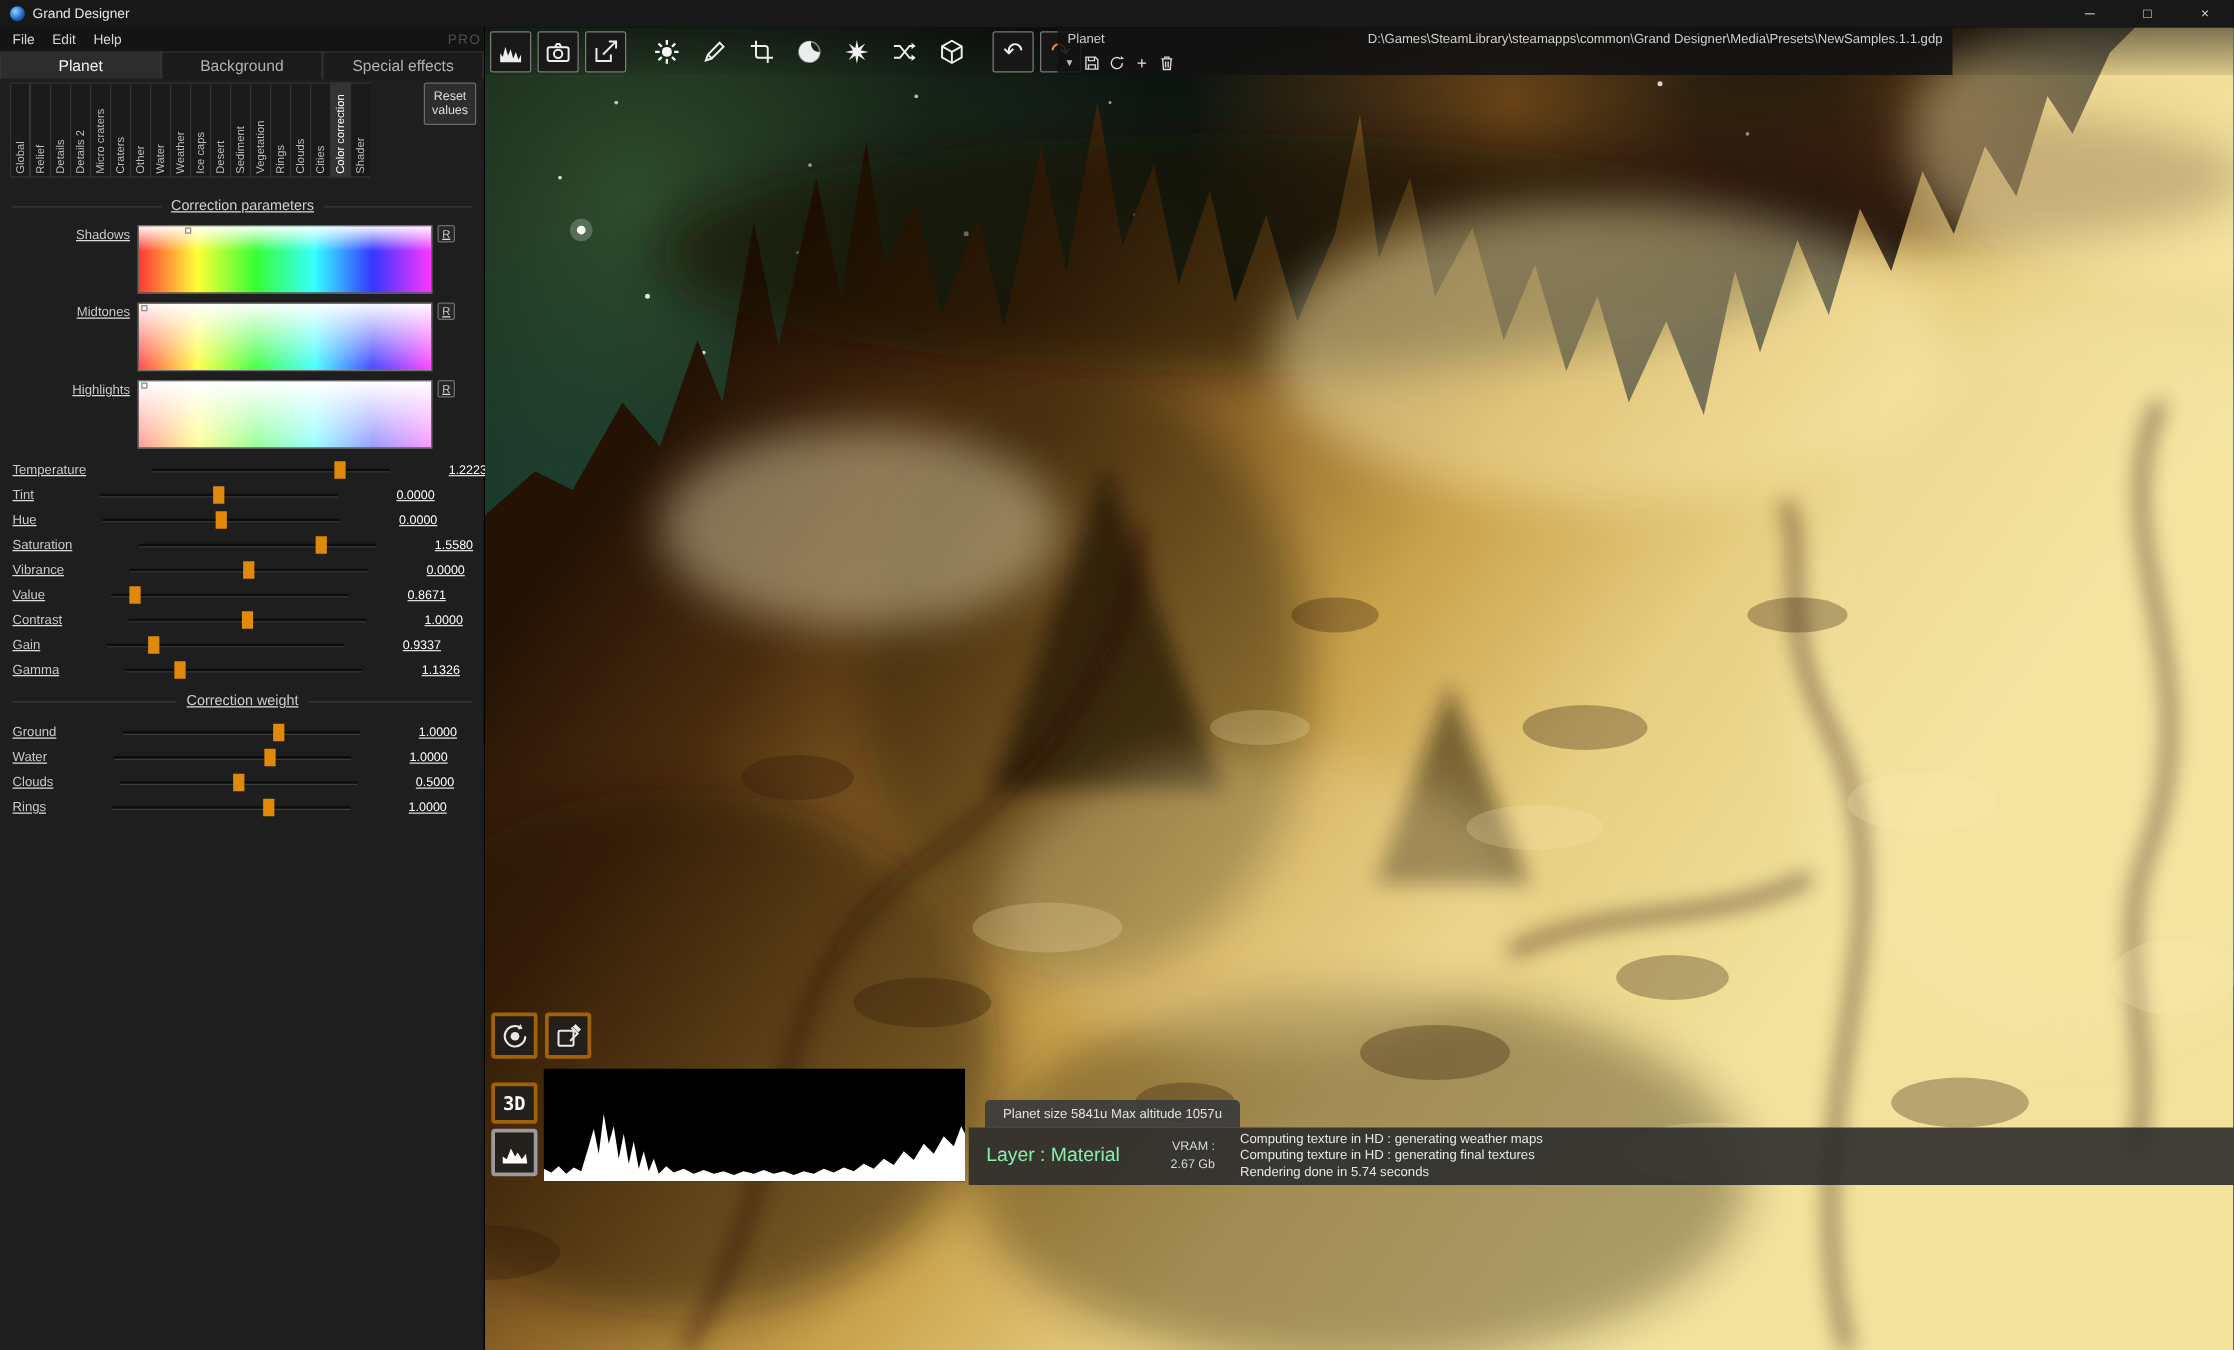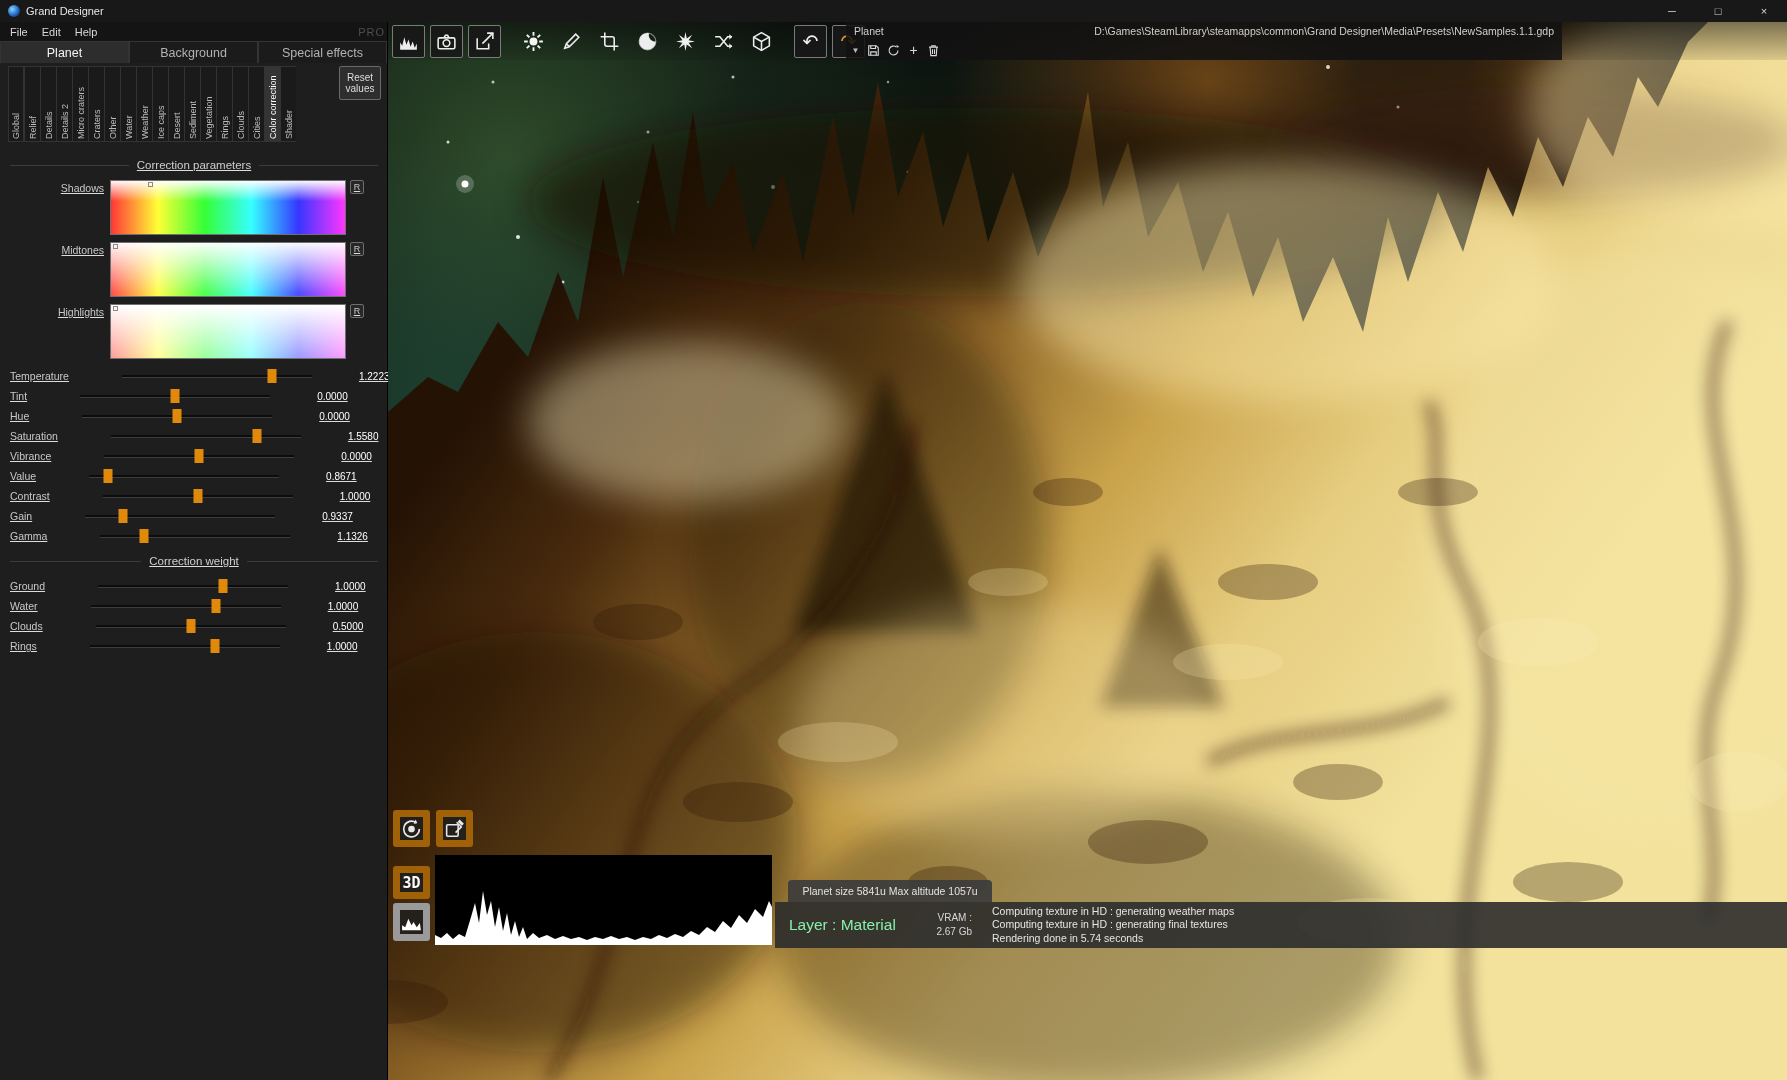--- a/index.html
+++ b/index.html
@@ -90,21 +90,21 @@
     gap:3px;padding:0 3px;}
   .dd-arrow{width:13px;height:15px;display:flex;align-items:center;justify-content:center;
     color:#bbb;font-size:8px;}
   .preset-dropdown{flex:1;height:15px;background:#101010;border:1px solid#5c5c5c;
     border:1px solid #5c5c5c;color:#ececec;font-size:10.5px;display:flex;align-items:center;
     justify-content:center;}
   .hdr-icon{width:17px;height:17px;display:flex;align-items:center;justify-content:center;color:#dcdcdc;}
   .hdr-icon svg{width:15px;height:15px;}
   .hdr-icon.plus{font-size:14px;color:#dcdcdc;}
 
-  .vp-btn{position:absolute;background:rgba(30,30,30,.85);border:7px solid #a16207;border-radius:3px;
+  .vp-btn{position:absolute;background:rgba(30,30,30,.85);border:3px solid #a16207;border-radius:3px;
     display:flex;align-items:center;justify-content:center;color:#ededed;}
   #btn-orbit{left:5px;top:788px;width:37px;height:37px;}
   #btn-paint{left:48px;top:788px;width:37px;height:37px;}
   #btn-3d{left:5px;top:844px;width:37px;height:33px;font-size:15px;font-weight:bold;color:#fff;
     font-family:"DejaVu Sans Mono",monospace;}
   #btn-wave{left:5px;top:881px;width:37px;height:38px;border-color:#9a9a9a;}
   .vp-btn svg{width:24px;height:24px;}
 
   .hist-canvas{position:absolute;left:47px;top:833px;width:337px;height:90px;background:#000;}
   .hist-canvas svg{display:block;}

